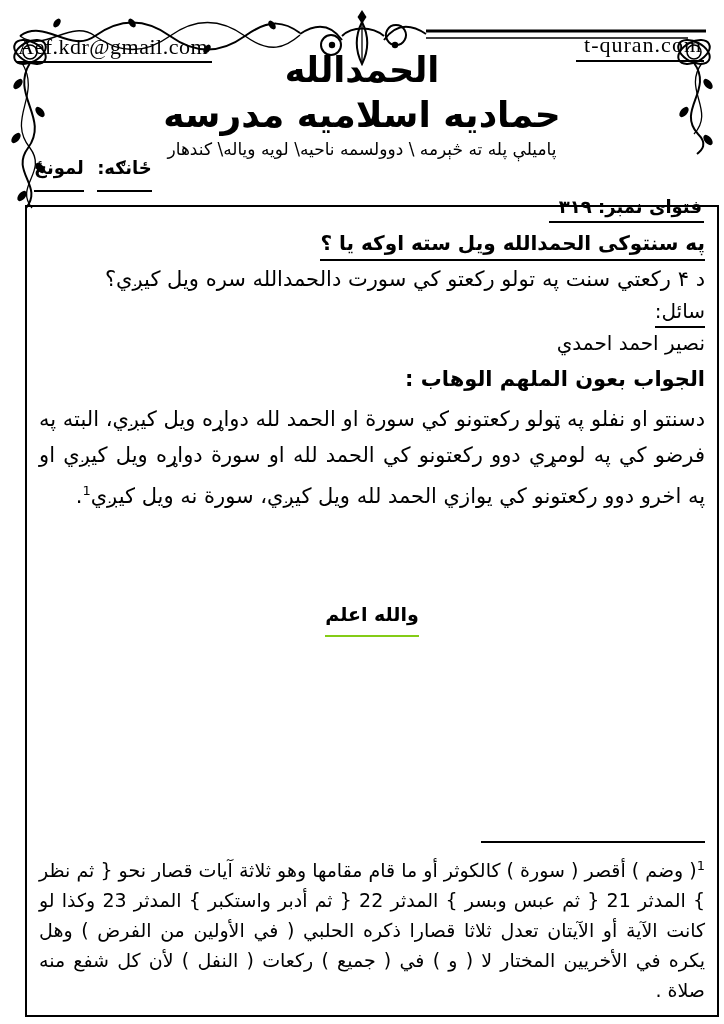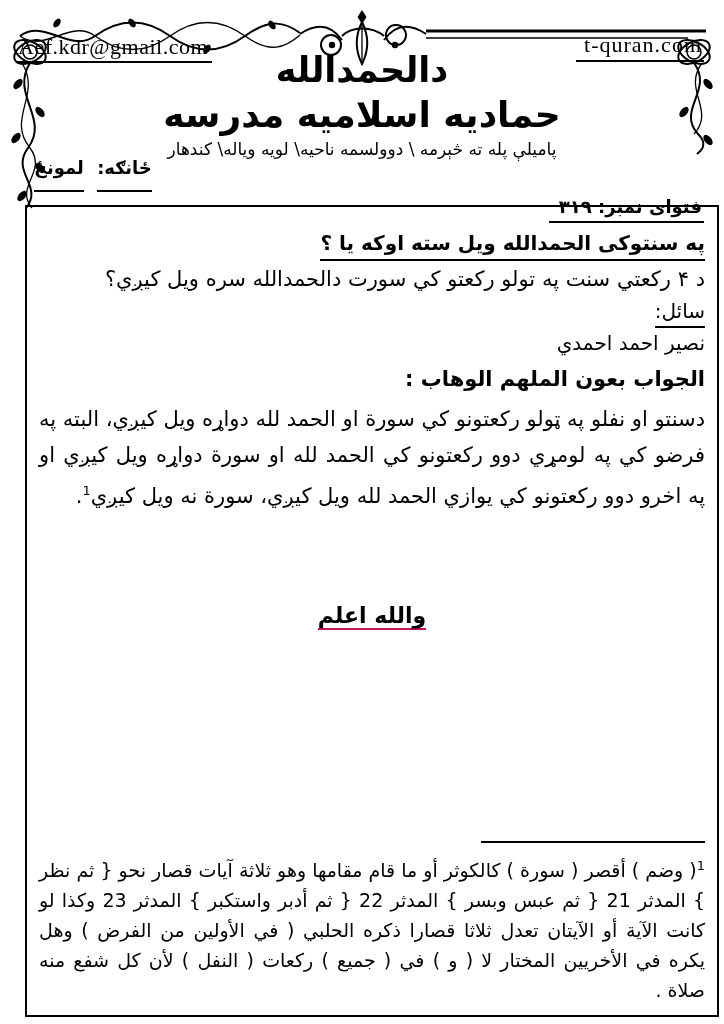--- a/index.html
+++ b/index.html
@@ -54,22 +54,22 @@
     border-bottom:2px solid #000;padding-bottom:3px;
   }
   .asker-name{position:absolute;top:124px;right:12px;font-size:20px;}
   .answer-heading{position:absolute;top:160px;right:12px;font-size:21px;font-weight:bold;}
   .answer-body{
     position:absolute;top:194px;right:12px;left:12px;
     font-size:21px;line-height:36px;text-align:justify;
   }
   .answer-body sup,.footnote sup{font-size:13px;}
   .signature-block{position:absolute;top:396px;left:0;right:0;text-align:center;}
-  .closing{display:inline-block;font-size:22px;font-weight:bold;
-    border-bottom:2px solid #be185d;padding-bottom:0;}
+  .closing{display:inline-block;font-size:19px;font-weight:bold;
+    border-bottom:2px solid #84cc16;padding-bottom:10px;}
   .signature{display:inline-block;font-size:19px;font-weight:bold;
     border-bottom:2px solid #000;padding-bottom:3px;margin-top:5px;}
   .footnote{position:absolute;bottom:10px;right:12px;left:12px;
     font-size:19px;line-height:30px;text-align:justify;}
   .footnote-rule{width:224px;border-top:2px solid #000;margin-bottom:8px;}
 </style>
 </head>
 <body>
 
 <div class="page">
@@ -118,21 +118,21 @@
       <ellipse cx="40" cy="168" rx="3.5" ry="6" transform="rotate(-40 40 168)"></ellipse>
       <ellipse cx="22" cy="196" rx="3.5" ry="6" transform="rotate(40 22 196)"></ellipse>
       <ellipse cx="708" cy="84" rx="3.5" ry="6" transform="rotate(-40 708 84)"></ellipse>
       <ellipse cx="684" cy="112" rx="3.5" ry="6" transform="rotate(40 684 112)"></ellipse>
       <ellipse cx="708" cy="140" rx="3.5" ry="6" transform="rotate(-40 708 140)"></ellipse>
     </g>
   </svg>
 
   <div class="email latin">Aef.kdr@gmail.com</div>
   <div class="website latin">t-quran.com</div>
-  <div class="title-main">دالحمدالله</div>
+  <div class="title-main">الحمدالله</div>
   <div class="title-madrasa">حماديه اسلاميه مدرسه</div>
   <div class="address">پاميلې پله ته څېرمه \ دوولسمه ناحيه\ لويه وياله\ كندهار</div>
   <div class="fatwa-no">فتوای نمبر: ۳۱۹</div>
   <div class="category">
     <span class="cat-word">ځانګه:</span>
     <span>لمونځ</span>
   </div>
 
   <div class="content-box">
 

